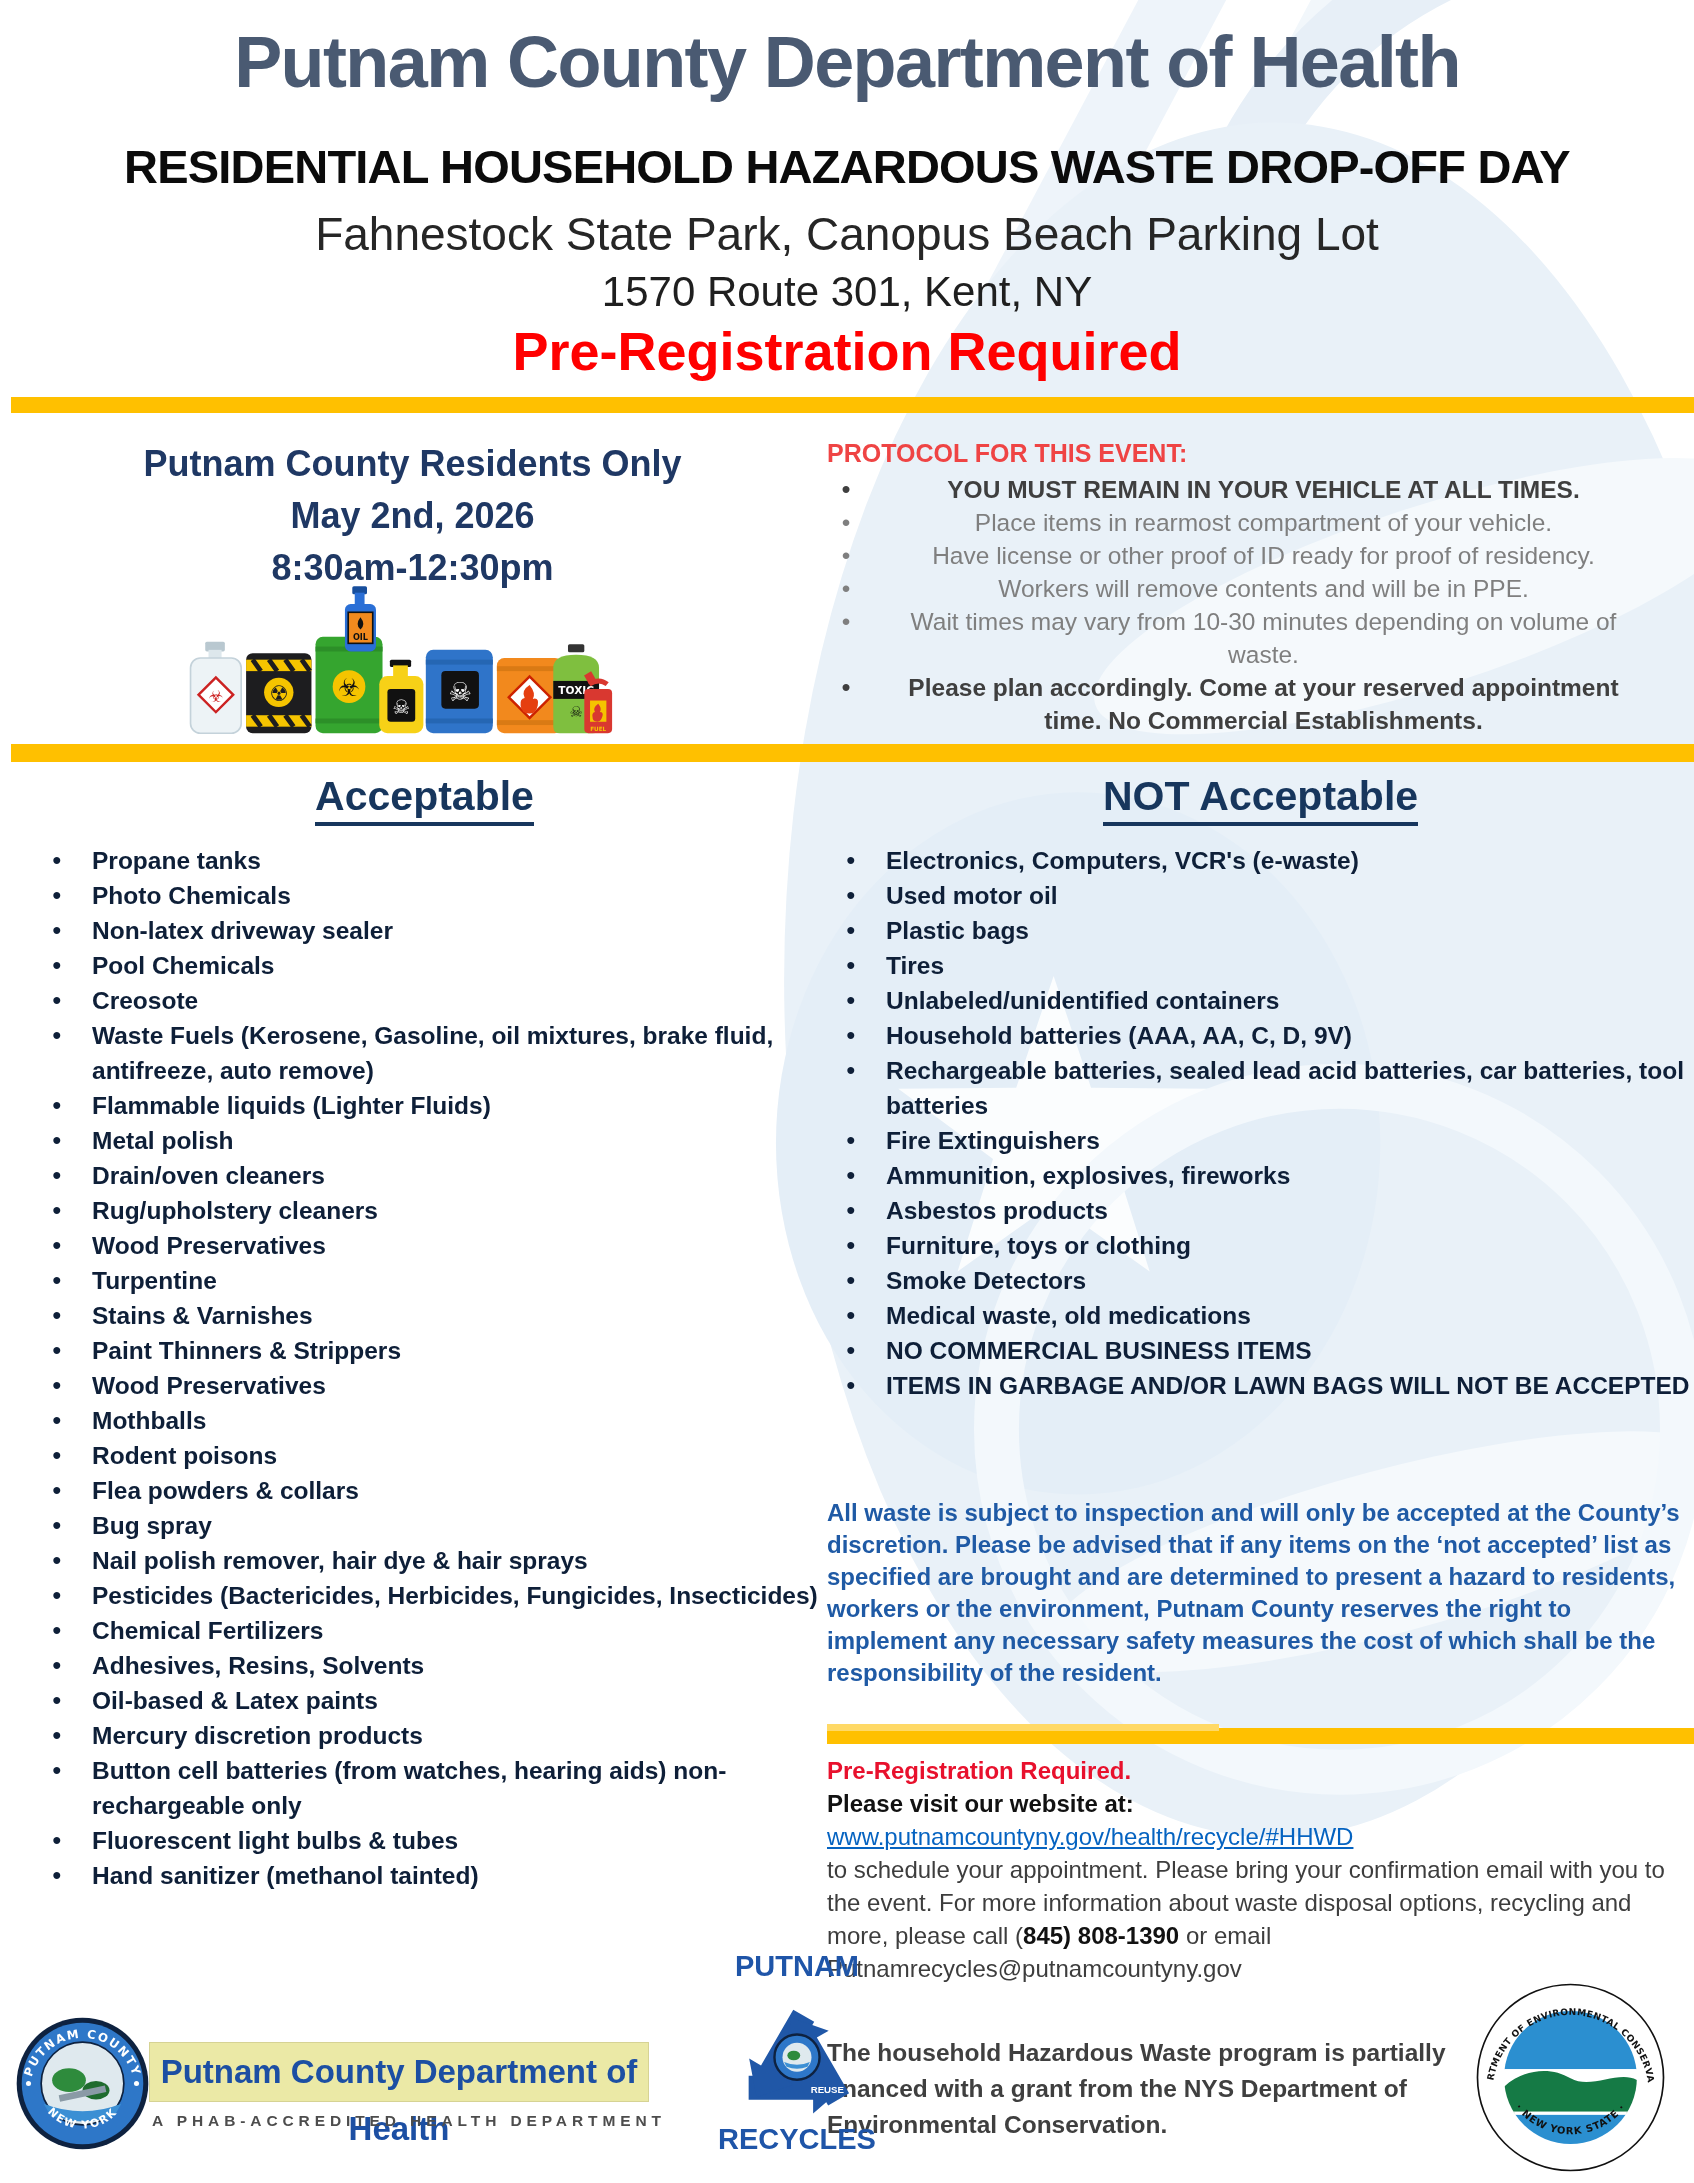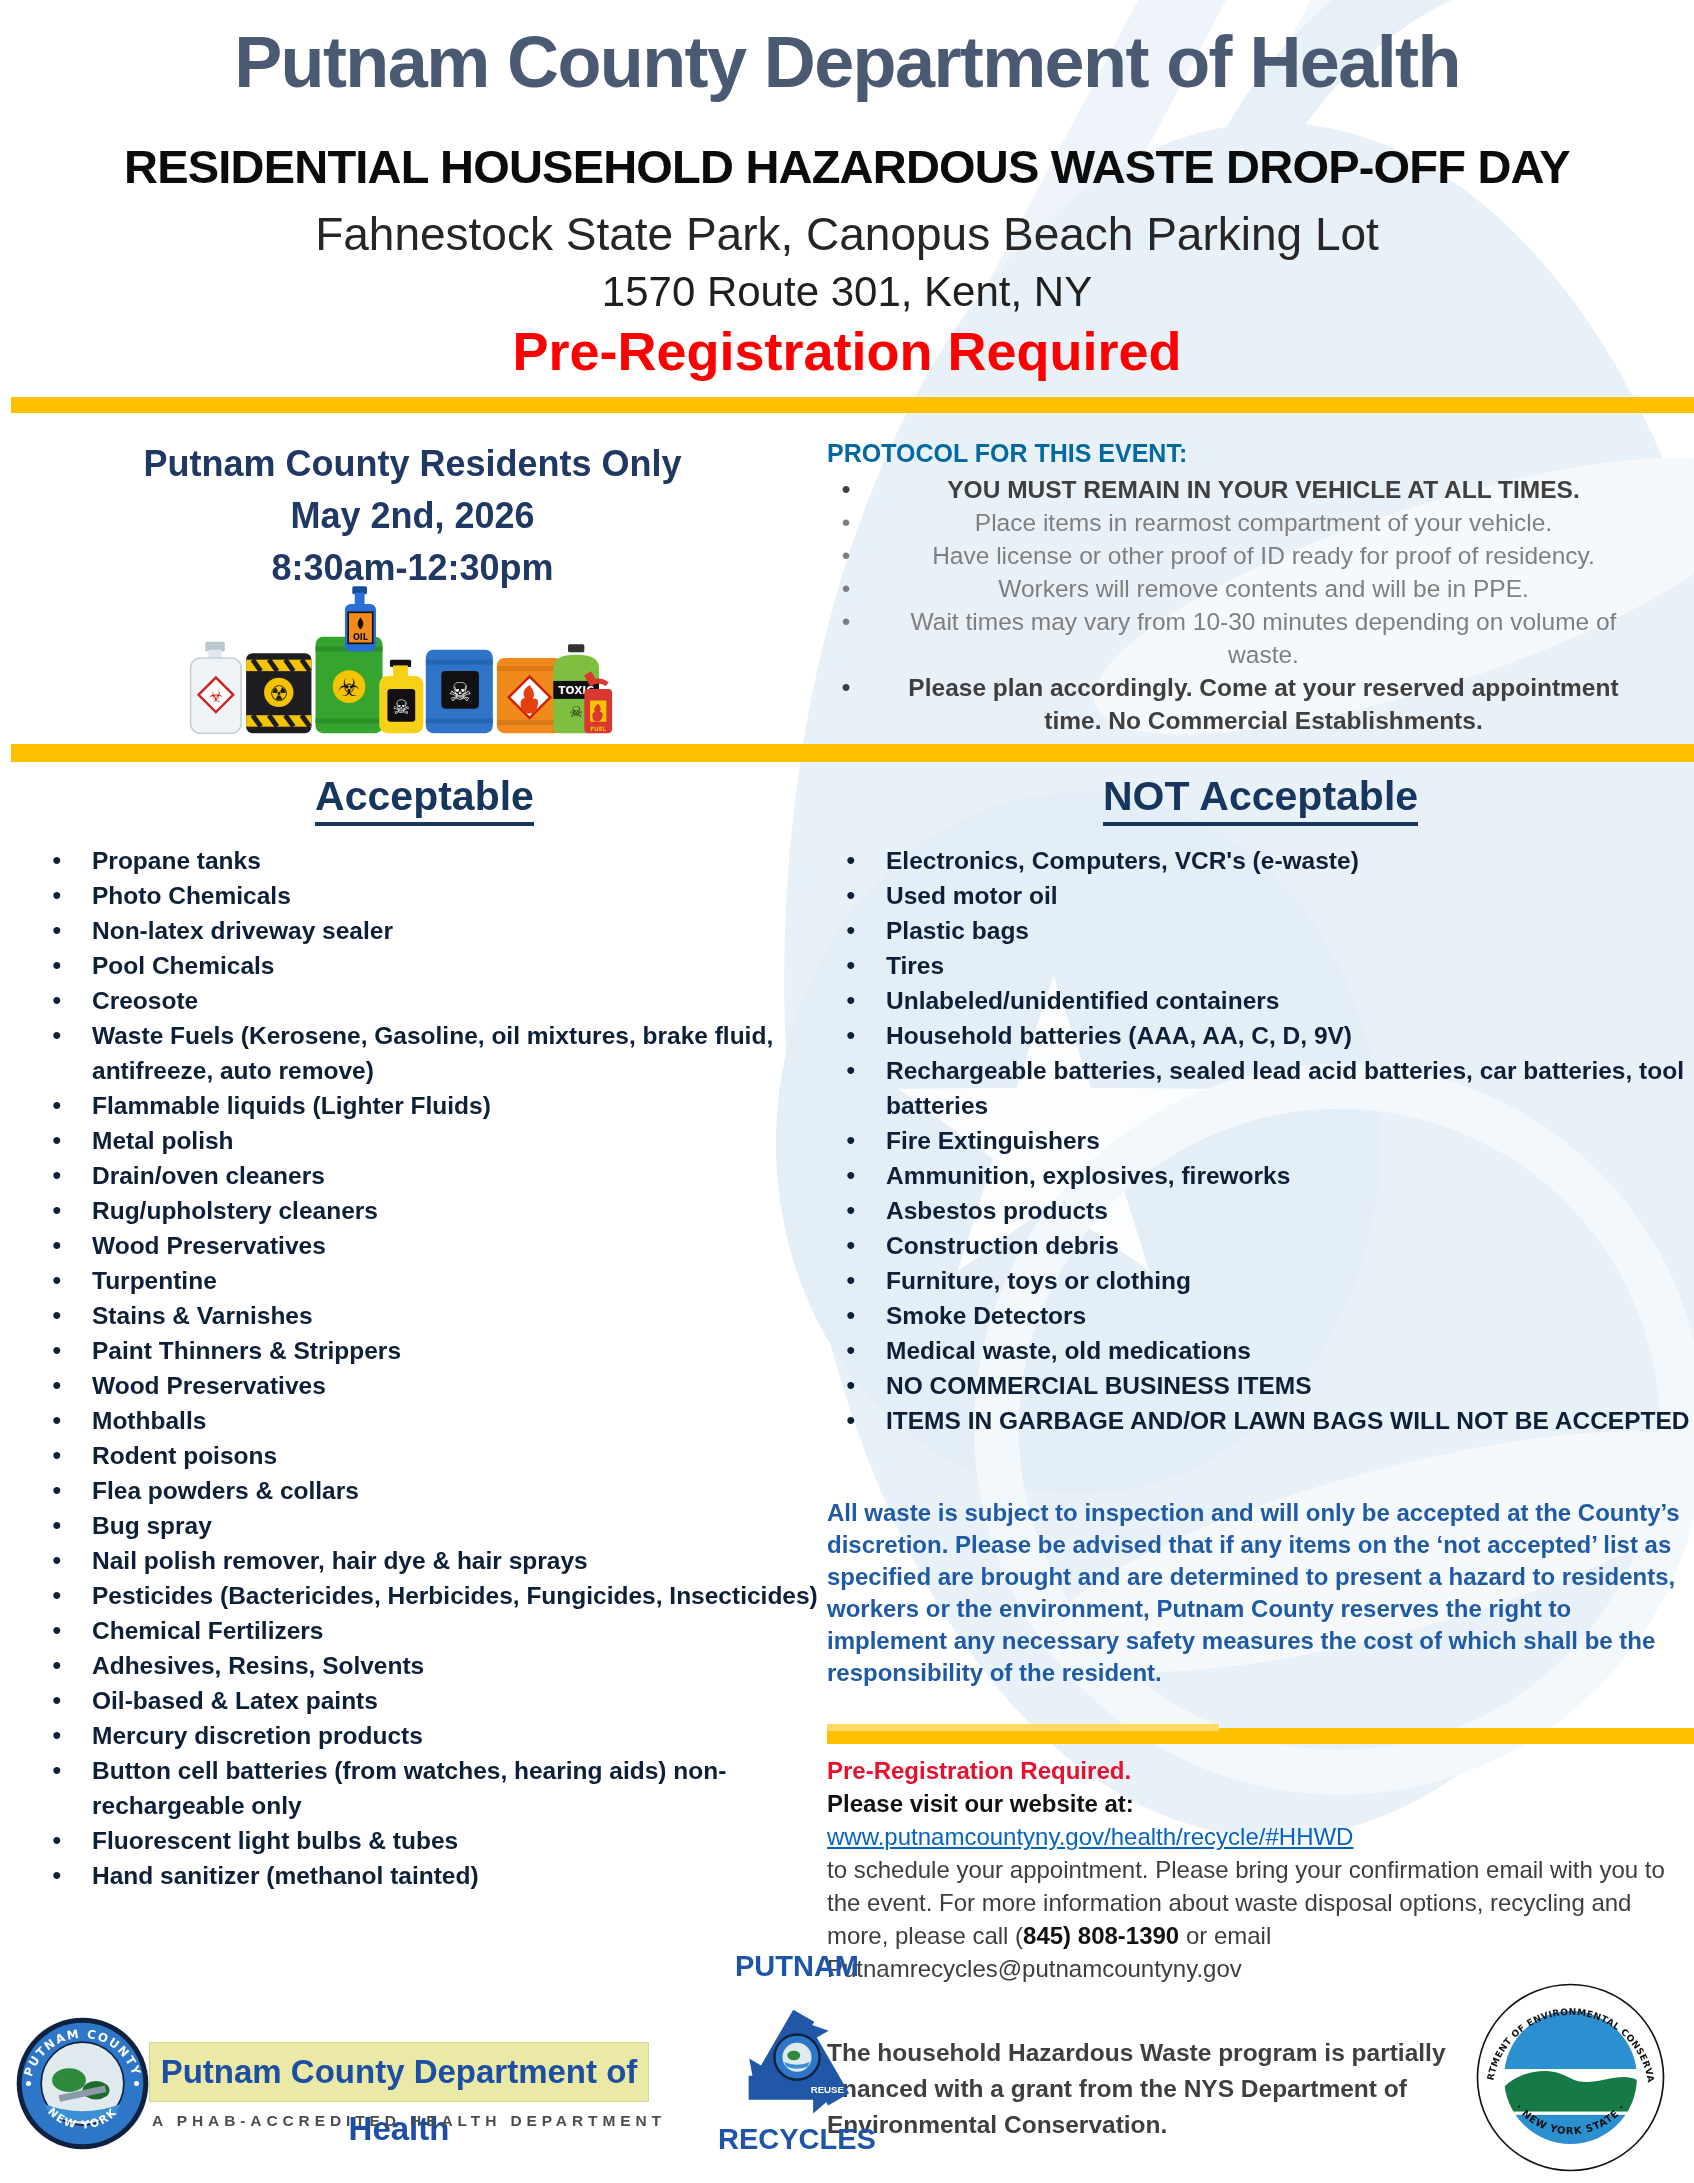--- a/index.html
+++ b/index.html
@@ -20,21 +20,21 @@
   .bar-top{left:10.6px;right:0;top:397px;height:16.3px;}
   .bar-mid{left:10.6px;right:0;top:744px;height:18px;}
   .bar-right{left:827px;right:0;top:1728px;height:16.3px;}
   .bar-right-hi{left:827px;width:392px;top:1724px;height:7.4px;background:#FFD966;}
 
   .event-info{left:24.5px;top:438px;width:776px;text-align:center;
               font-size:36px;font-weight:700;color:#1F3864;line-height:52px;}
   .barrels{left:184px;top:568px;}
 
   .protocol{left:827px;top:439px;width:821px;}
-  .protocol h3{margin:0 0 4.9px 0;font-size:25px;font-weight:700;color:#0369a1;}
+  .protocol h3{margin:0 0 4.9px 0;font-size:25px;font-weight:700;color:#ef4444;}
   .protocol ul{margin:0;padding:0;list-style:none;text-align:center;}
   .protocol li{position:relative;padding-left:52px;font-size:24.5px;line-height:33px;
                font-weight:400;color:#7f7f7f;}
   .protocol li::before{content:"•";position:absolute;left:14.7px;top:0;}
   .protocol li.bold{font-weight:700;color:#3F3F3F;}
 
   .list-head{font-size:41px;font-weight:700;color:#17365D;text-align:center;}
   .list-head span{border-bottom:4.9px solid #17365D;padding-bottom:3.3px;}
   .acc-head{left:49px;top:773px;width:751px;}
   .na-head{left:827px;top:773px;width:867px;}
@@ -239,21 +239,20 @@
   <li><span>Electronics, Computers, VCR's (e-waste)</span></li>
       <li><span>Used motor oil</span></li>
       <li><span>Plastic bags</span></li>
       <li><span>Tires</span></li>
       <li><span>Unlabeled/unidentified containers</span></li>
       <li><span>Household batteries (AAA, AA, C, D, 9V)</span></li>
       <li><span>Rechargeable batteries, sealed lead acid batteries, car batteries, tool batteries</span></li>
       <li><span>Fire Extinguishers</span></li>
       <li><span>Ammunition, explosives, fireworks</span></li>
       <li><span>Asbestos products</span></li>
-      <li><span>Construction debris</span></li>
       <li><span>Furniture, toys or clothing</span></li>
       <li><span>Smoke Detectors</span></li>
       <li><span>Medical waste, old medications</span></li>
       <li><span>NO COMMERCIAL BUSINESS ITEMS</span></li>
       <li><span>ITEMS IN GARBAGE AND/OR LAWN BAGS WILL NOT BE ACCEPTED</span></li>
     </ul>
 
   <div class="layer disclaimer">All waste is subject to inspection and will only be accepted at the County’s discretion. Please be advised that if any items on the ‘not accepted’ list as specified are brought and are determined to present a hazard to residents, workers or the environment, Putnam County reserves the right to implement any necessary safety measures the cost of which shall be the responsibility of the resident.</div>
 
   <div class="bar bar-right"></div>

